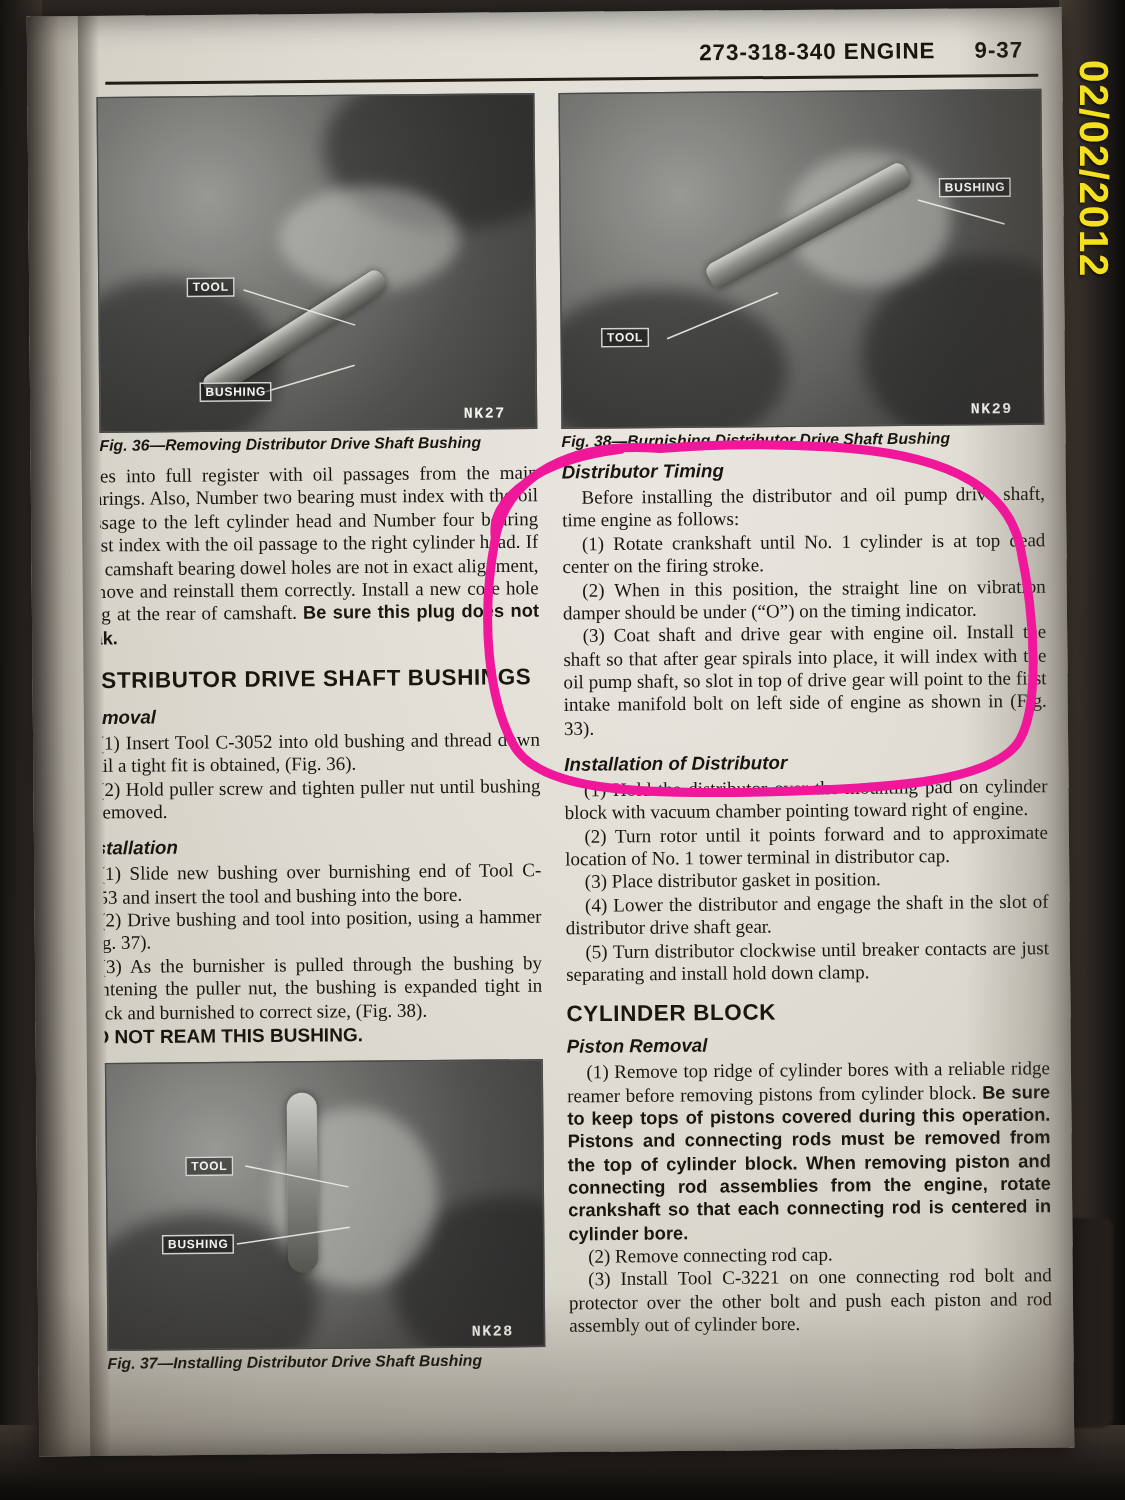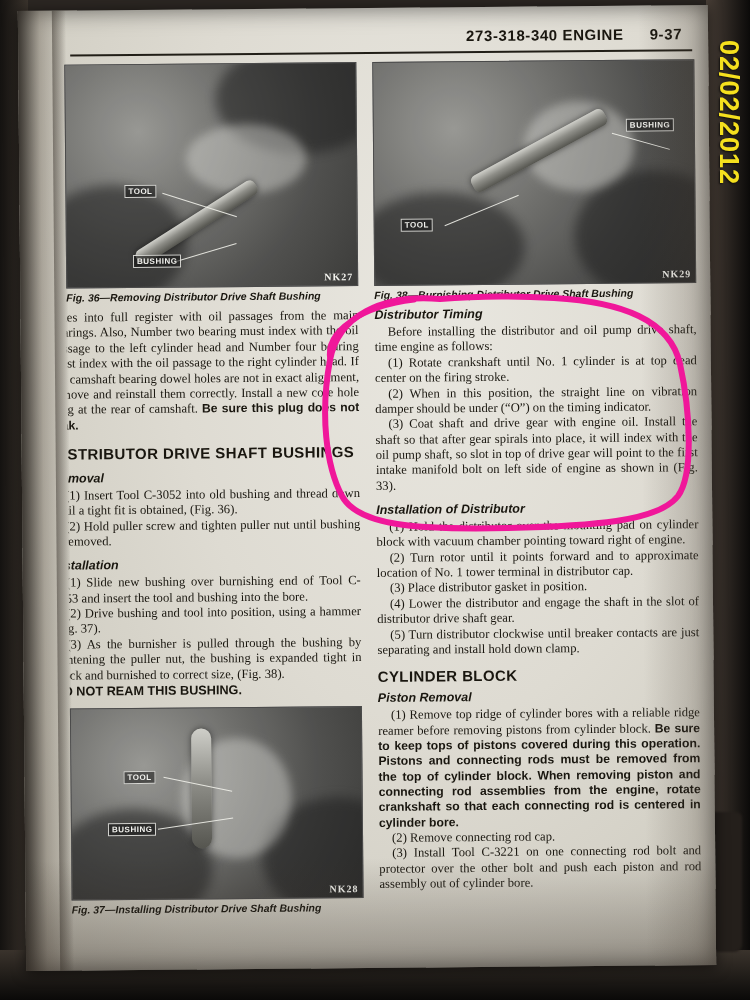--- a/index.html
+++ b/index.html
@@ -167,22 +167,22 @@
   }
   .fig .leader {
     position: absolute;
     height: 1px;
     background: #efefe9;
     transform-origin: left center;
     opacity: .9;
   }
   .fig .code {
     position: absolute;
-    right: 4px; bottom: 3px;
-    font-family: Liberation Serif, serif;
+    right: 20px; bottom: 3px;
+    font-family: Liberation Mono, monospace;
     font-size: 10px;
     font-weight: bold;
     color: #f4f4ef;
     letter-spacing: 1px;
   }
   .figcap {
     font-family: "Liberation Sans", sans-serif;
     font-style: italic;
     font-weight: bold;
     font-size: 10.5px;

